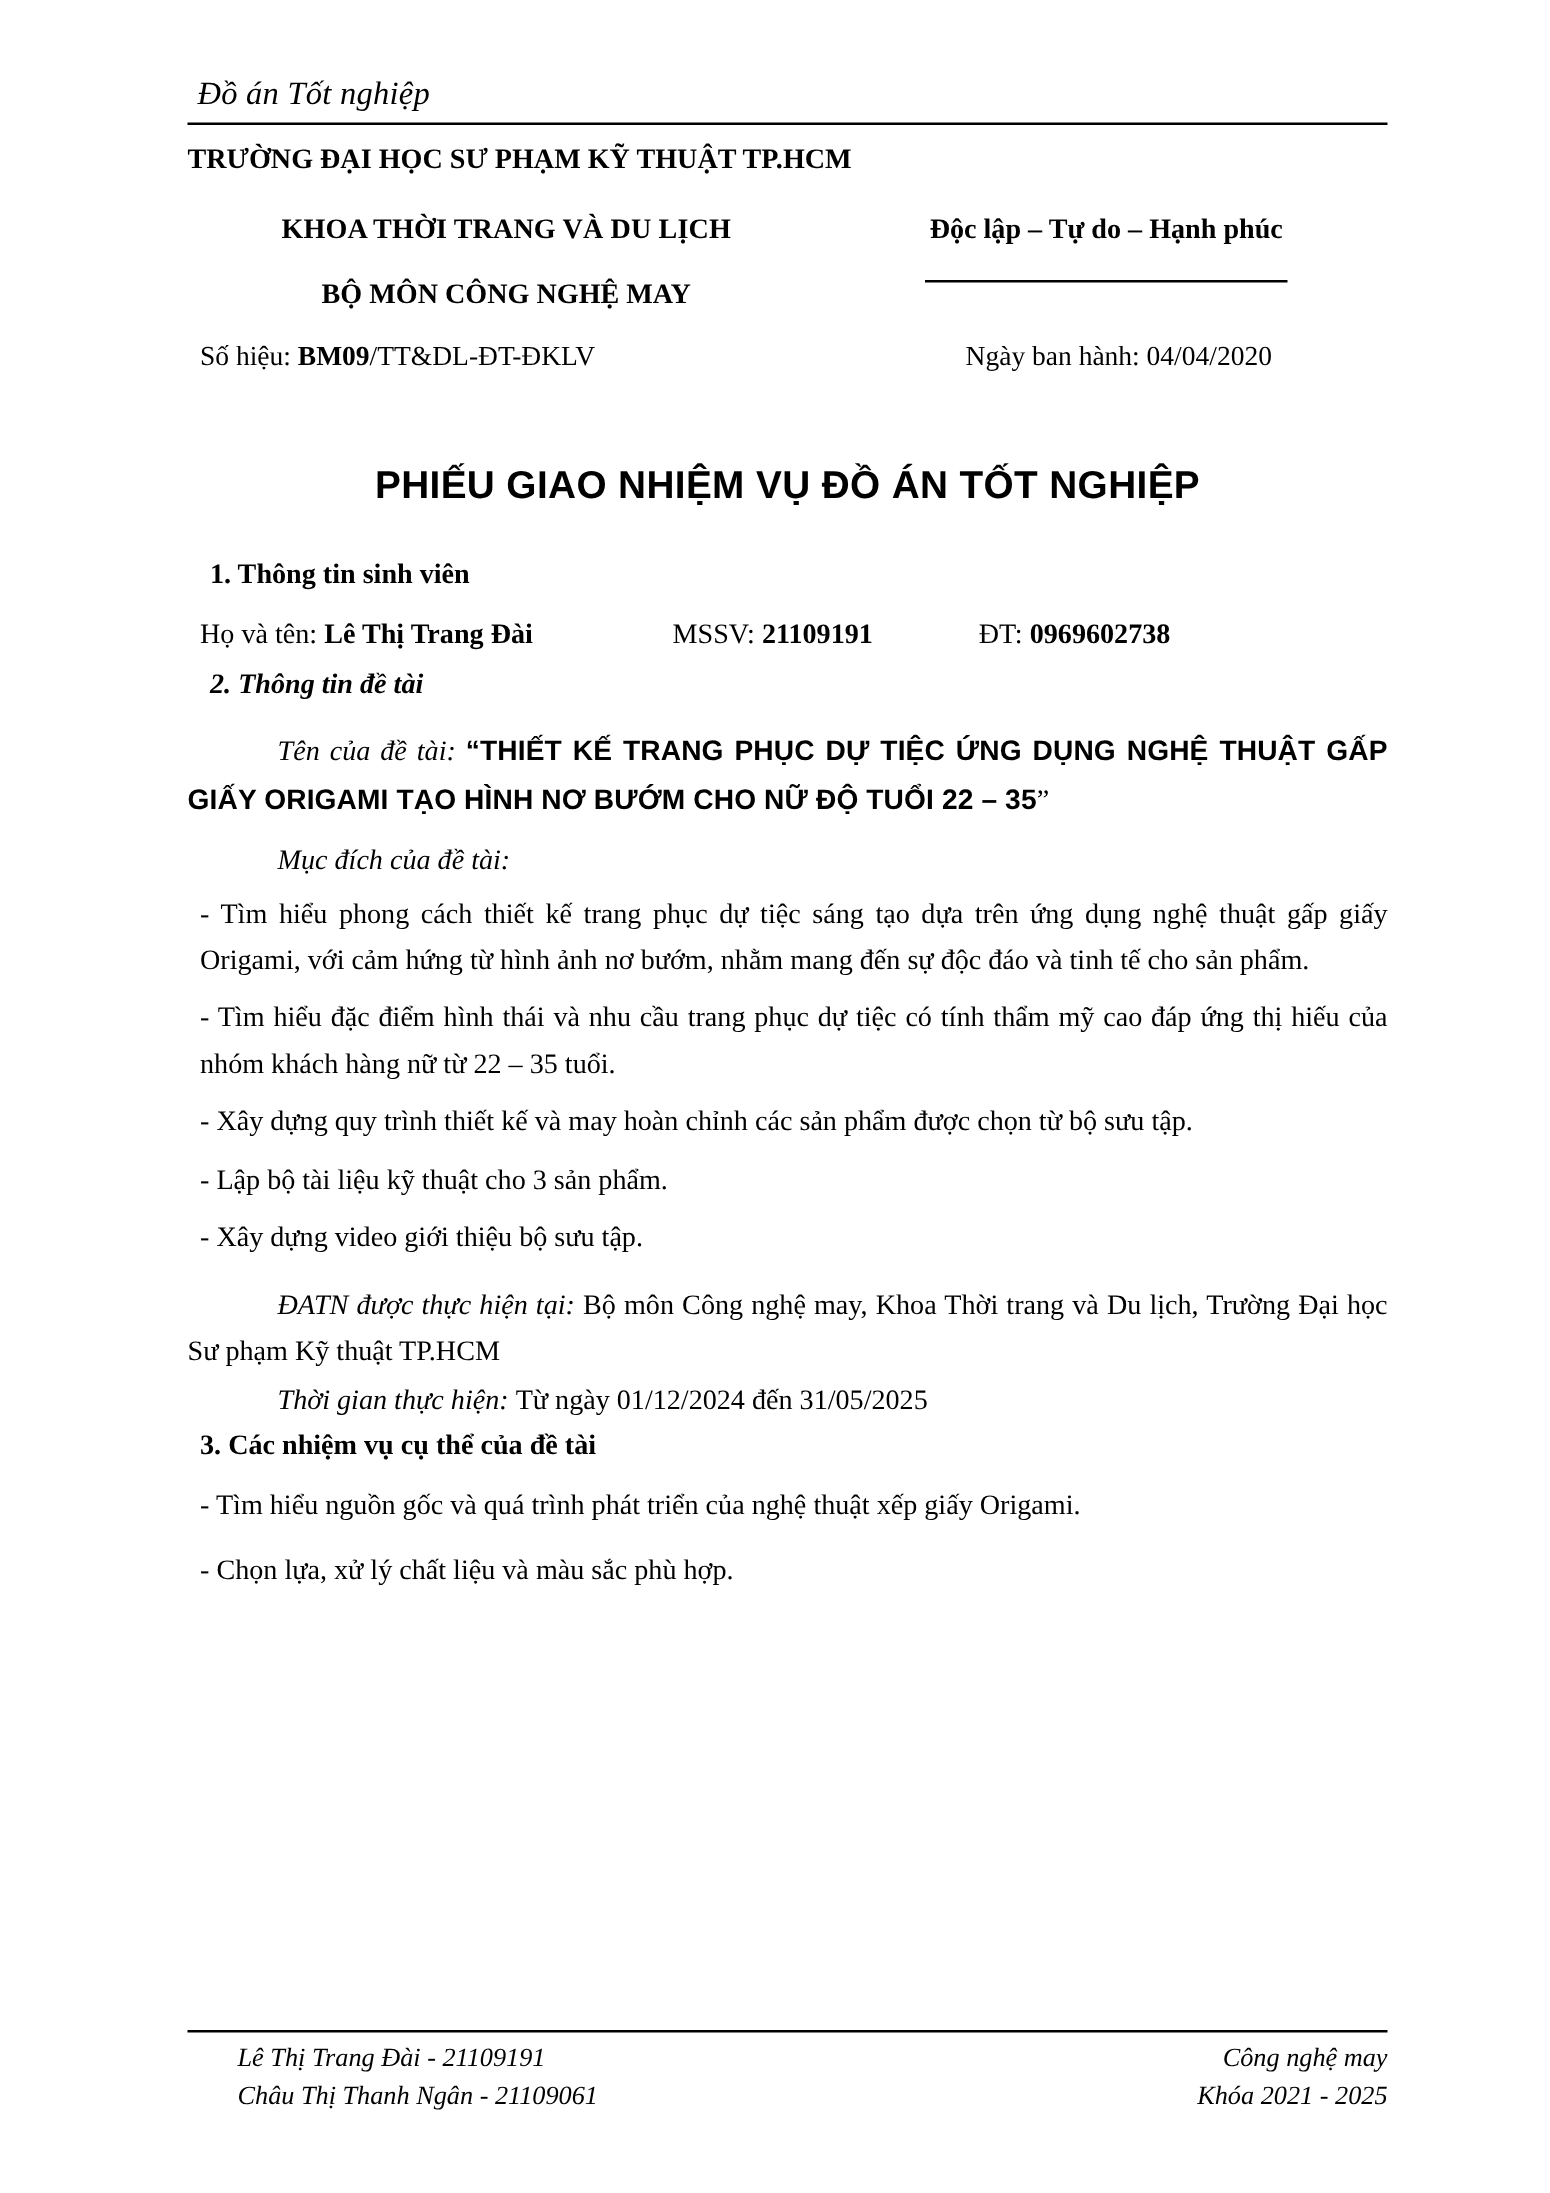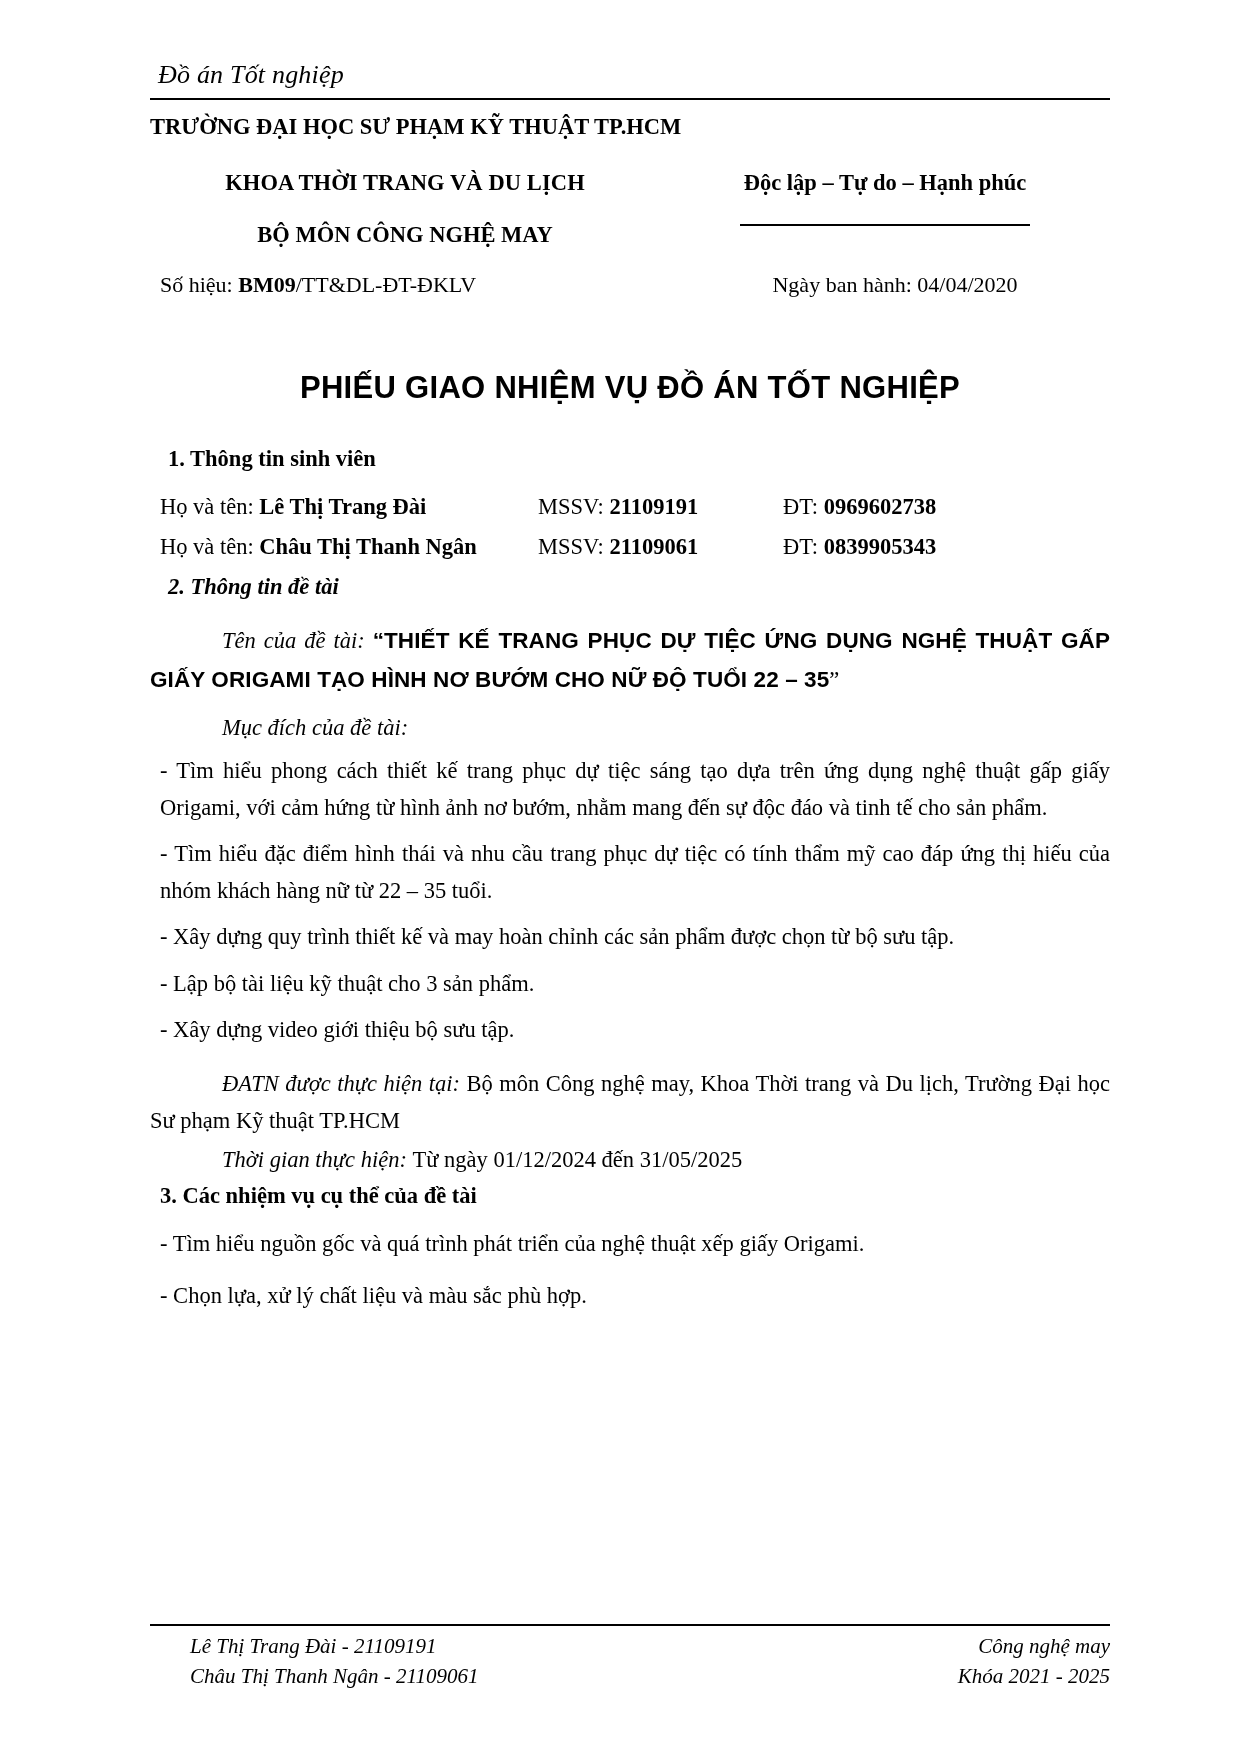--- a/index.html
+++ b/index.html
@@ -244,25 +244,20 @@
   <h1 class="doc-title">PHIẾU GIAO NHIỆM VỤ ĐỒ ÁN TỐT NGHIỆP</h1>
 
   <div class="section-head">1. Thông tin sinh viên</div>
 
   <div class="student-row">
     <span class="col-name"><span>Họ và tên: </span><span class="name-val">Lê Thị Trang Đài</span></span>
     <span class="col-mssv"><span>MSSV: </span><span class="b">21109191</span></span>
     <span class="col-dt"><span>ĐT: </span><span class="b">0969602738</span></span>
   </div>
 
-  <div class="student-row">
-    <span class="col-name"><span>Họ và tên: </span><span class="name-val">Châu Thị Thanh Ngân</span></span>
-    <span class="col-mssv"><span>MSSV: </span><span class="b">21109061</span></span>
-    <span class="col-dt"><span>ĐT: </span><span class="b">0839905343</span></span>
-  </div>
 
   <div class="section-head" style="font-style:italic;">2. Thông tin đề tài</div>
 
   <div class="topic-block">
     <span class="ital">Tên của đề tài: </span><span class="title-quote">“</span><span class="title-quote">THIẾT KẾ TRANG PHỤC DỰ TIỆC ỨNG DỤNG NGHỆ THUẬT GẤP GIẤY ORIGAMI TẠO HÌNH NƠ BƯỚM CHO NỮ ĐỘ TUỔI 22 – 35</span><span>”</span>
   </div>
 
   <div class="purpose">Mục đích của đề tài:</div>
 
   <p class="dash-item">- Tìm hiểu phong cách thiết kế trang phục dự tiệc sáng tạo dựa trên ứng dụng nghệ thuật gấp giấy Origami, với cảm hứng từ hình ảnh nơ bướm, nhằm mang đến sự độc đáo và tinh tế cho sản phẩm.</p>

